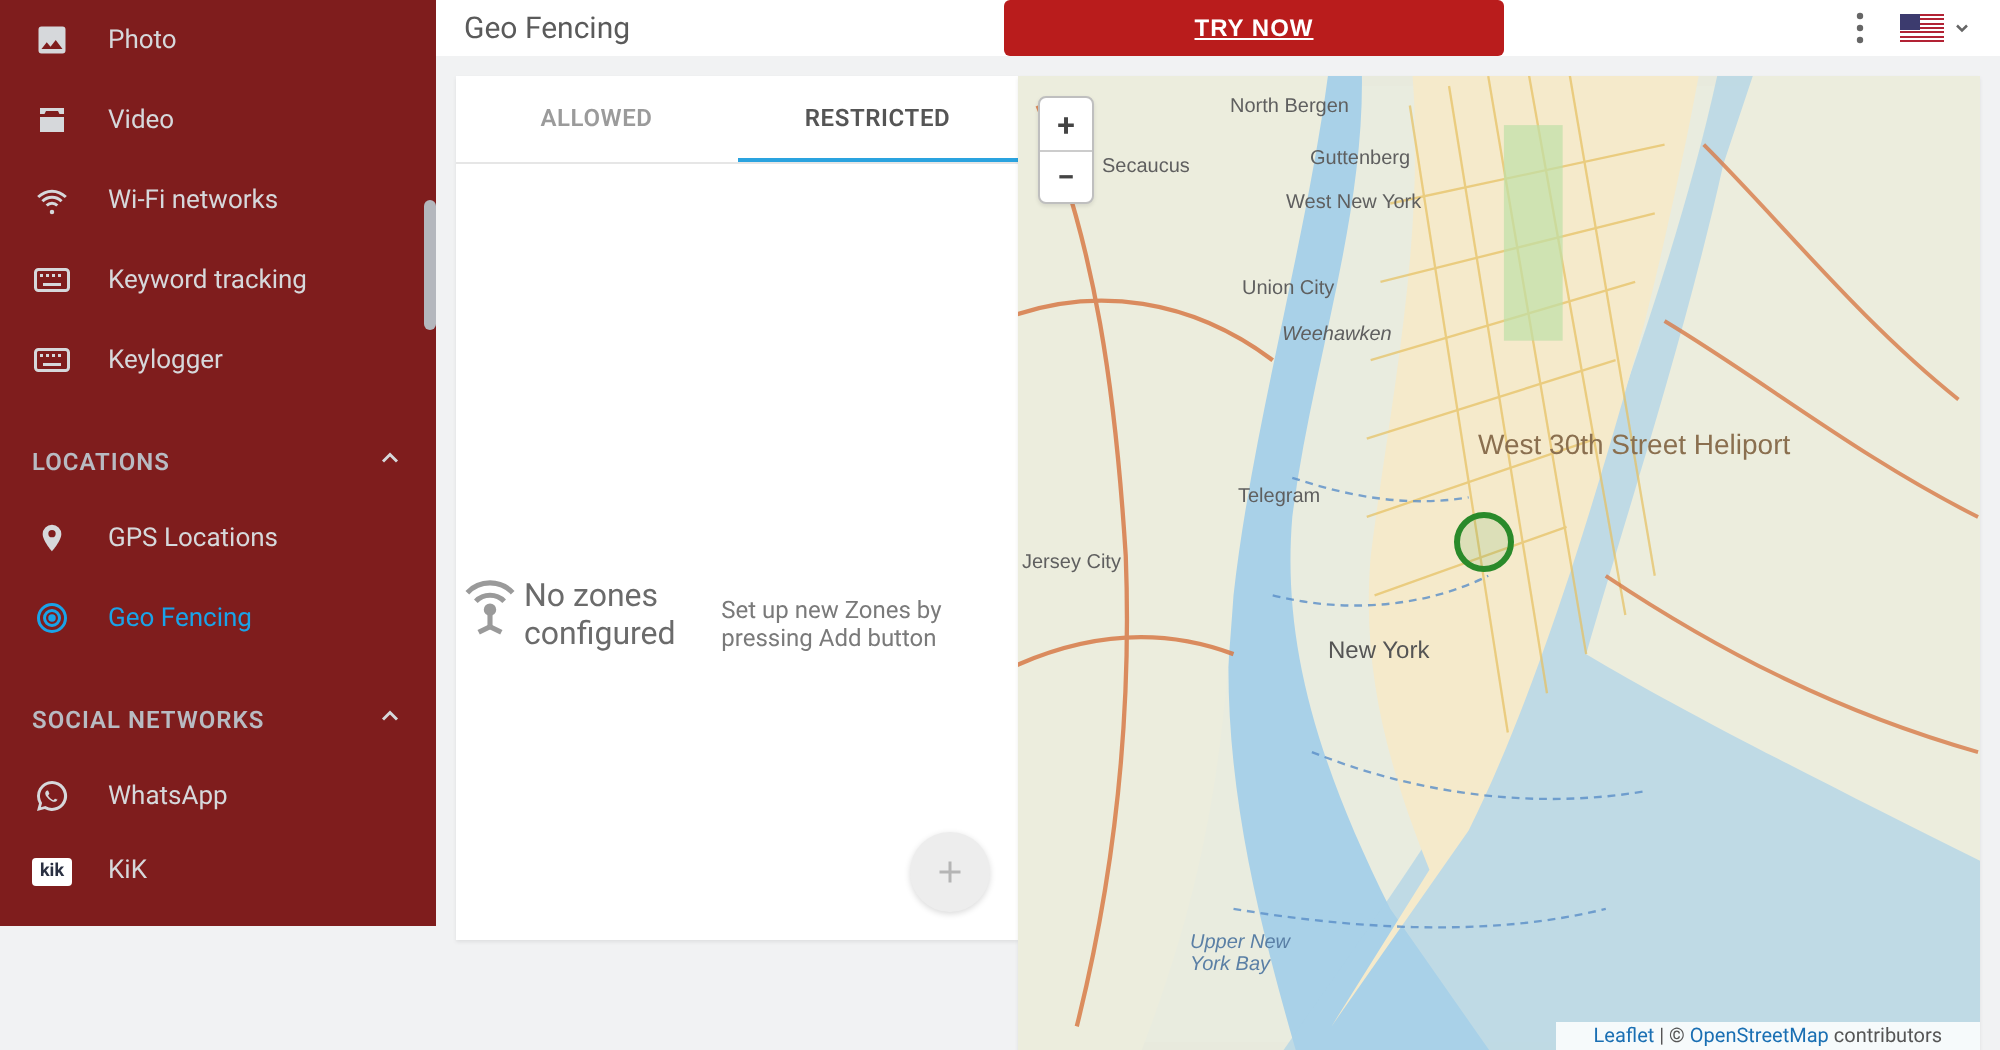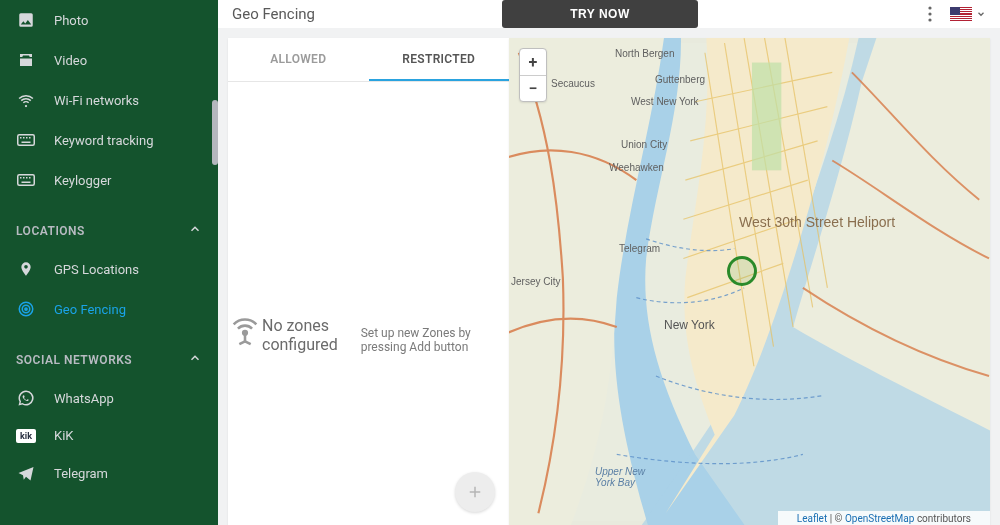--- a/index.html
+++ b/index.html
@@ -7,23 +7,23 @@
     font-family: -apple-system, BlinkMacSystemFont, "Segoe UI", Roboto, Arial, sans-serif;
     background: #f1f2f3;
     width: 1000px;
     height: 525px;
     overflow: hidden;
     display: flex;
   }
   
   .sidebar {
     width: 218px;
-    background: #14532d;
+    background: #7f1d1d;
     color: #d6d8db;
-    height: 525px;
+    height: 463px;
     overflow-y: auto;
     flex-shrink: 0;
     position: relative;
   }
   .sidebar-scroll {
     position: absolute;
     right: 0;
     top: 100px;
     width: 6px;
     height: 65px;
@@ -76,30 +76,31 @@
     gap: 10px;
   }
   .page-title {
     font-size: 15px;
     color: #5a5a5a;
     font-weight: 400;
     flex: 0 0 auto;
     width: 260px;
   }
   .try-btn {
-    background: #404040;
+    background: #b91c1c;
     color: #fff;
     border: none;
     height: 28px;
-    width: 196px;
+    width: 250px;
     border-radius: 3px;
     font-size: 12px;
     font-weight: 600;
     letter-spacing: 0.5px;
     cursor: pointer;
+    text-decoration: underline;
   }
   .topbar-spacer { flex: 1; }
   .topbar-icon {
     width: 20px; height: 20px; display:flex; align-items:center; justify-content:center;
     color:#666; cursor:pointer;
   }
   .flag {
     width: 22px; height: 14px;
     background: linear-gradient(to bottom,
       #b22234 0%, #b22234 7.7%, #fff 7.7%, #fff 15.4%,
@@ -120,21 +121,21 @@
   }
   .content {
     flex: 1;
     padding: 10px 10px 0 10px;
     display: flex;
     gap: 0;
   }
   .panel {
     background: #fff;
     width: 281px;
-    height: 488px;
+    height: 432px;
     display: flex;
     flex-direction: column;
     box-shadow: 0 1px 2px rgba(0,0,0,0.08);
     position: relative;
   }
   .tabs {
     display: flex;
     height: 44px;
     border-bottom: 1px solid #e6e6e6;
   }
@@ -437,23 +438,23 @@
           <path d="M150 340 C 200 360, 260 370, 320 360"></path>
           <path d="M110 420 C 170 430, 240 435, 300 420"></path>
         </g>
 
         <rect x="248" y="20" width="30" height="110" fill="#bfe0a6" opacity="0.7"></rect>
       </svg>
 
       <div class="map-label" style="top:10px; left:106px;text-align:right;">North Bergen</div>
       <div class="map-label" style="top:36px; left:146px;">Guttenberg</div>
       <div class="map-label" style="top:40px; left:42px;">Secaucus</div>
-      <div class="map-label" style="top:58px; left:122px;">West New York</div>
+      <div class="map-label" style="top:58px; left:134px;">West New York</div>
       <div class="map-label" style="top:101px; left:112px;">Union City</div>
-      <div class="map-label" style="top:124px; left:100px;">Weehawken</div>
+      <div class="map-label" style="top:124px; left:132px;font-style:italic;">Weehawken</div>
       <div class="map-label" style="top:160px; left:230px; font-size:14px; color:#8a6f4f;margin-top:16px;">West 30th
 Street Heliport</div>
       <div class="map-label" style="top:205px; left:110px;">Telegram</div>
       <div class="map-label" style="top:238px; left:2px;">Jersey City</div>
       <div class="map-label" style="top:280px; left:155px; font-size:12px; color:#555;">New York</div>
       <div class="map-label" style="top:428px; left:86px; font-style:italic; color:#5a7fa5; white-space:pre;">Upper New
 York Bay</div>
 
       <div class="zoom-ctrl">
         <div>+</div>

